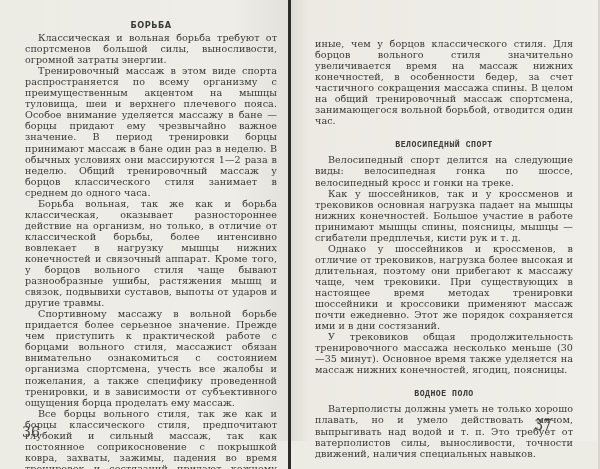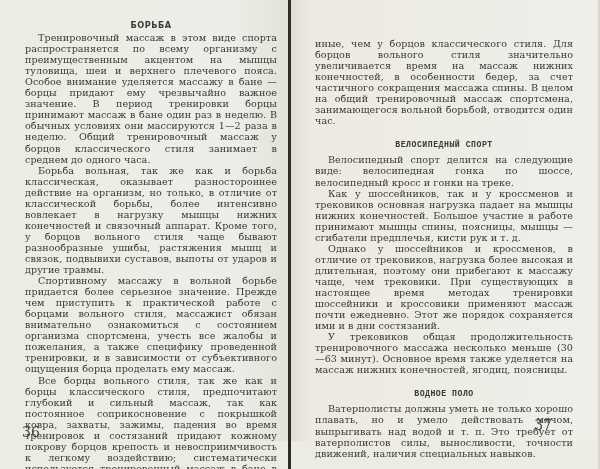--- a/index.html
+++ b/index.html
@@ -43,38 +43,39 @@
   .right .page-num { left: 551px; left: auto; right: 48px; top: 417px; }
 </style>
 </head>
 <body>
 
 <div class="spread">
 
   <div class="page left">
     <div class="text-block">
       <div class="heading">БОРЬБА</div>
+      <p>Классическая и вольная борьба требуют от спортсменов большой силы, выносливости, огромной затраты энергии.</p>
       <p>Тренировочный массаж в этом виде спорта распространяется по всему организму с преимущественным акцентом на мышцы туловища, шеи и верхнего плечевого пояса. Особое внимание уделяется массажу в бане — борцы придают ему чрезвычайно важное значение. В период тренировки борцы принимают массаж в бане один раз в неделю. В обычных условиях они массируются 1—2 раза в неделю. Общий тренировочный массаж у борцов классического стиля занимает в среднем до одного часа.</p>
       <p>Борьба вольная, так же как и борьба классическая, оказывает разностороннее действие на организм, но только, в отличие от классической борьбы, более интенсивно вовлекает в нагрузку мышцы нижних конечностей и связочный аппарат. Кроме того, у борцов вольного стиля чаще бывают разнообразные ушибы, растяжения мышц и связок, подвывихи суставов, выпоты от ударов и другие травмы.</p>
       <p>Спортивному массажу в вольной борьбе придается более серьезное значение. Прежде чем приступить к практической работе с борцами вольного стиля, массажист обязан внимательно ознакомиться с состоянием организма спортсмена, учесть все жалобы и пожелания, а также специфику проведенной тренировки, и в зависимости от субъективного ощущения борца проделать ему массаж.</p>
       <p>Все борцы вольного стиля, так же как и борцы классического стиля, предпочитают глубокий и сильный массаж, так как постоянное соприкосновение с покрышкой ковра, захваты, зажимы, падения во время тренировок и состязаний придают кожному покрову борцов крепость и невосприимчивость к легкому воздействию; систематически используется тренировочный массаж в бане в сочетании с парной и веником.</p>
 
     </div>
     <div class="page-num">36</div>
   </div>
 
   <div class="page right">
     <div class="text-block">
       <p style="text-indent:0;">иные, чем у борцов классического стиля. Для борцов вольного стиля значительно увеличивается время на массаж нижних конечностей, в особенности бедер, за счет частичного сокращения массажа спины. В целом на общий тренировочный массаж спортсмена, занимающегося вольной борьбой, отводится один час.</p>
 
       <div class="heading spaced">ВЕЛОСИПЕДНЫЙ СПОРТ</div>
-      <p>Велосипедный спорт делится на следующие виде: велосипедная гонка по шоссе, велосипедный кросс и гонки на треке.</p>
+      <p>Велосипедный спорт делится на следующие виды: велосипедная гонка по шоссе, велосипедный кросс и гонки на треке.</p>
       <p>Как у шоссейников, так и у кроссменов и трековиков основная нагрузка падает на мышцы нижних конечностей. Большое участие в работе принимают мышцы спины, поясницы, мышцы — сгибатели предплечья, кисти рук и т. д.</p>
       <p>Однако у шоссейников и кроссменов, в отличие от трековиков, нагрузка более высокая и длительная, поэтому они прибегают к массажу чаще, чем трековики. При существующих в настоящее время методах тренировки шоссейники и кроссовики применяют массаж почти ежедневно. Этот же порядок сохраняется ими и в дни состязаний.</p>
-      <p>У трековиков общая продолжительность тренировочного массажа несколько меньше (30—63 минут). Основное время также уделяется на массаж нижних конечностей, ягодиц, поясницы.</p>
+      <p>У трековиков общая продолжительность тренировочного массажа несколько меньше (30—35 минут). Основное время также уделяется на массаж нижних конечностей, ягодиц, поясницы.</p>
 
       <div class="heading spaced">ВОДНОЕ ПОЛО</div>
       <p>Ватерполисты должны уметь не только хорошо плавать, но и умело действовать мячом, выпрыгивать над водой и т. п. Это требует от ватерполистов силы, выносливости, точности движений, наличия специальных навыков.</p>
 
     </div>
     <div class="page-num">37</div>
     <div class="right-edge"></div>
   </div>
 
   <div class="gutter"></div>

